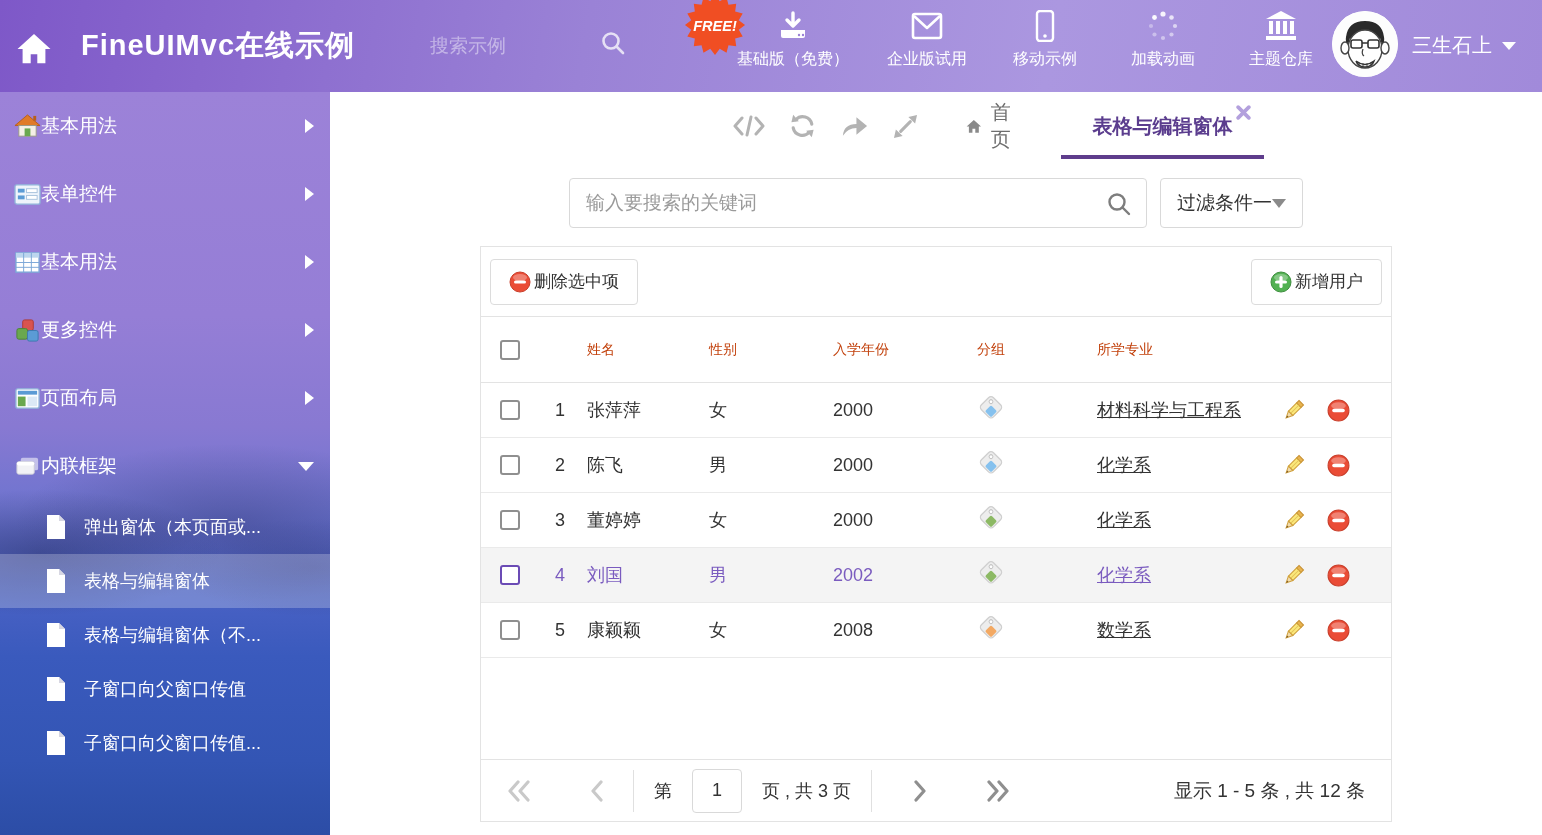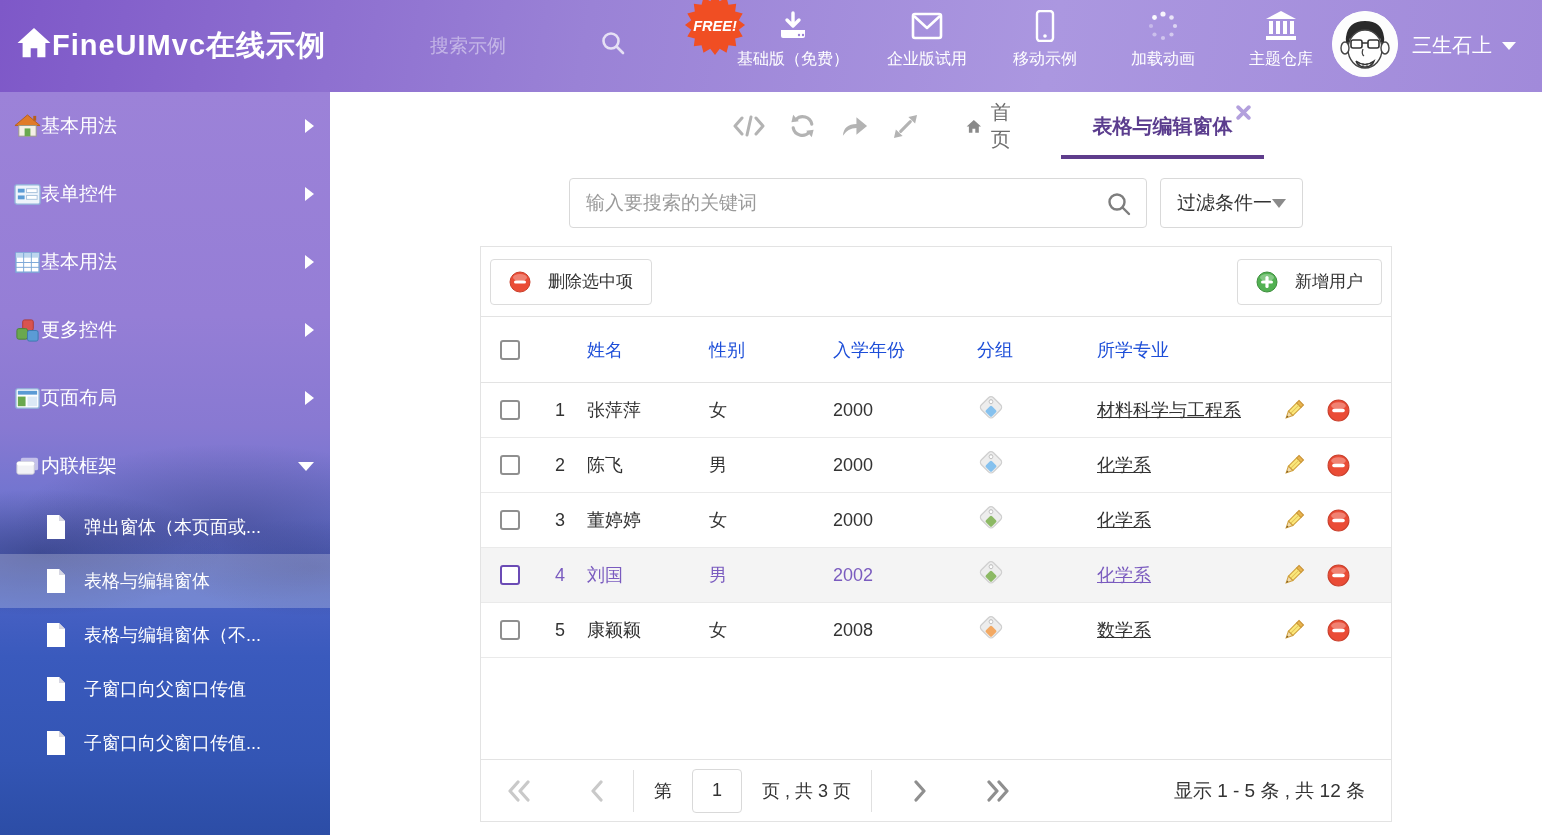--- a/index.html
+++ b/index.html
@@ -4,21 +4,21 @@
 <style>
   * { margin:0; padding:0; box-sizing:border-box; }
   body { background:#fff; font-family:"Liberation Sans","DejaVu Sans",sans-serif; }
   .app { position:relative; width:1542px; height:835px; overflow:hidden; background:#fff; }
 
   
   .topbar { position:absolute; left:0; top:0; width:100%; height:92px;
     background:linear-gradient(100deg,#7e58c8 0%,#9а85d8 0%,#9a82d6 38%,#ab97e0 68%,#a18ada 100%);
     background:linear-gradient(100deg,#7e58c8 0%,#9a82d6 38%,#ab97e0 68%,#a18ada 100%);
     color:#fff; z-index:5; }
-  .logo { position:absolute; left:16px; top:26px; display:flex; align-items:flex-start; gap:0; }
+  .logo { position:absolute; left:16px; top:26px; display:flex; align-items:flex-end; gap:29px; }
   .logo-title { font-size:29px; font-weight:bold; letter-spacing:1px; }
   .hdr-search-input { position:absolute; left:430px; top:30px; width:165px; height:32px;
     background:transparent; border:none; outline:none; color:#fff; font-size:19px; }
   .hdr-search-input::placeholder { color:rgba(255,255,255,0.45); }
   .hdr-search-icon { position:absolute; left:600px; top:30px; opacity:.75; }
   .free-badge { position:absolute; left:682px; top:-6px; width:66px; height:62px; }
   .free-badge text { font-weight:bold; font-style:italic; }
   .hdr-nav { position:absolute; left:718px; top:10px; display:flex; }
   .hdr-nav-item { width:118px; display:flex; flex-direction:column; align-items:center; gap:7px; cursor:pointer; }
   .hdr-nav-item:first-child { width:150px; }
@@ -66,26 +66,26 @@
     font-family:inherit; background:transparent; }
   .search-box input::placeholder { color:#9a9a9a; }
   .search-box .mag { position:absolute; right:14px; top:12px; cursor:pointer; }
   .filter-dd { position:relative; flex:1; height:50px; border:1px solid #d9d9d9; border-radius:4px; background:#fff;
     display:flex; align-items:center; padding:0 16px; font-size:19px; color:#333; cursor:pointer; }
   .dd-caret { margin-left:auto; width:0; height:0; border-left:7px solid transparent; border-right:7px solid transparent;
     border-top:9px solid #8a8a8a; }
 
   .grid-panel { flex:1; margin:0 15px 13px; border:1px solid #e3e3e3; display:flex; flex-direction:column; min-height:0; }
   .grid-toolbar { flex:0 0 70px; border-bottom:1px solid #e3e3e3; display:flex; align-items:center; padding:0 9px; }
-  .btn { height:46px; display:flex; align-items:center; gap:17px; padding:0 18px; background:#fff;
+  .btn { height:46px; display:flex; align-items:center; gap:3px; padding:0 18px; background:#fff;
     border:1px solid #dcdcdc; border-radius:4px; font-size:17px; color:#333; cursor:pointer; font-family:inherit; }
   .btn-add { margin-left:auto; }
 
   .tbl-row { display:grid; grid-template-columns:58px 40px 122px 124px 144px 120px 1fr 150px; align-items:center; }
-  .tbl-head { flex:0 0 66px; border-bottom:1px solid #e3e3e3; font-size:18px; color:#1d4ed8; }
+  .tbl-head { flex:0 0 66px; border-bottom:1px solid #e3e3e3; font-size:14px; color:#c2410c; }
   .tbl-body-row { height:55px; border-bottom:1px solid #eaeaea; font-size:18px; color:#333; }
   .tbl-body-row.selected { background:#f4f4f4; color:#7a5bbf; }
   .cell-cb { display:flex; justify-content:center; }
   .cb { width:20px; height:20px; border:2px solid #8f8f8f; border-radius:3px; background:#fff; cursor:pointer; }
   .selected .cb { border-color:#6b4bb5; }
   .cell-num { text-align:right; padding-right:14px; }
   .cell-pad { padding-left:8px; }
   .major-link { color:inherit; text-decoration:underline; cursor:pointer; }
   .cell-actions { display:flex; justify-content:center; gap:22px; }
   .row-icon { cursor:pointer; display:flex; }

